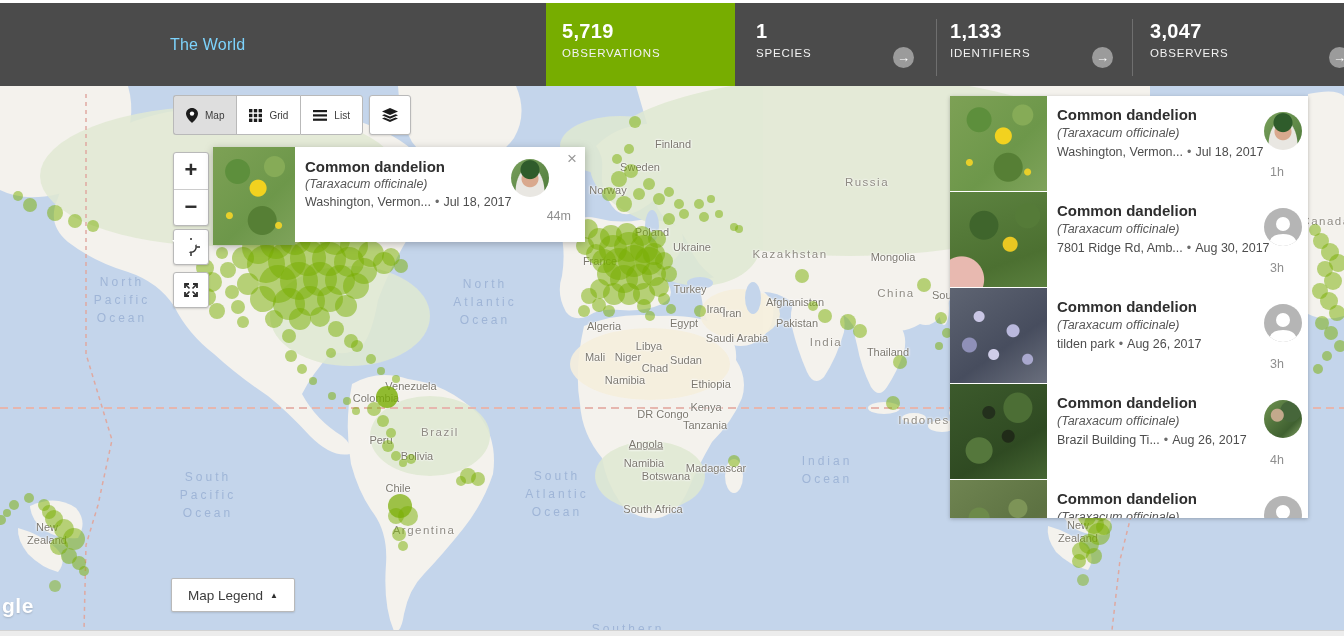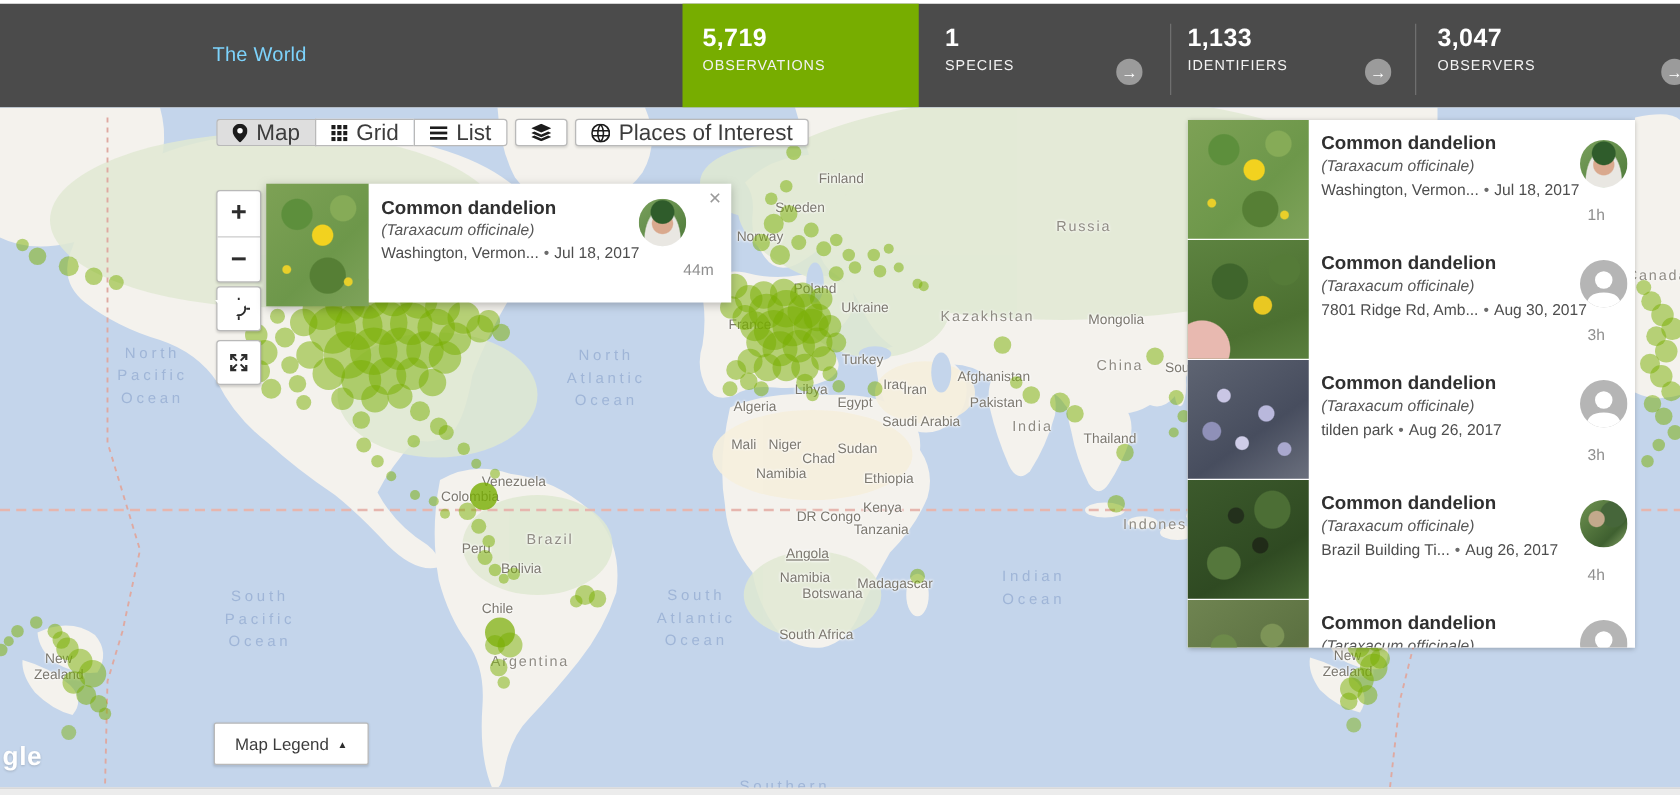--- a/index.html
+++ b/index.html
@@ -25,22 +25,22 @@
   .map-labels { position:absolute; left:0; top:0; width:100%; height:100%; z-index:2; pointer-events:none; }
   .map-label { position:absolute; transform:translate(-50%,-50%); white-space:pre; text-align:center; }
   .map-label.c { font-size:11px; color:#7c786f; text-shadow:0 0 2px #fff,0 0 2px #fff,0 0 3px #fff; line-height:13px; }
   .map-label.C { font-size:11.5px; color:#8f8b83; letter-spacing:1.5px; text-shadow:0 0 2px #fff,0 0 3px #fff; }
   .map-label.o { font-size:12px; color:#9fb5d7; letter-spacing:3px; line-height:18px; }
   .map-label.left-anchor { transform:translate(0,-50%); text-align:left; }
   svg.dots { z-index:3; }
 
   
   .toolbar { position:absolute; left:173px; top:9px; z-index:6; display:flex; align-items:flex-start; }
-  .btn { background:#fff; border:1px solid #b9b9b9; height:22px; display:flex; align-items:center;
-    padding:0 12px; font-size:18px; color:#3c3c3c; cursor:pointer; box-shadow:0 1px 2px rgba(0,0,0,.12); }
+  .btn { background:#fff; border:1px solid #b9b9b9; height:40px; display:flex; align-items:center;
+    padding:0 12px; font-size:10px; color:#3c3c3c; cursor:pointer; box-shadow:0 1px 2px rgba(0,0,0,.12); }
   .btn svg { margin-right:7px; }
   .btn-group { display:flex; }
   .btn-group .btn { border-radius:0; border-right-width:0; box-shadow:none; }
   .btn-group .btn:first-child { border-radius:3px 0 0 3px; }
   .btn-group .btn:last-child { border-radius:0 3px 3px 0; border-right-width:1px; }
   .btn.active { background:#dedede; }
   .btn.solo { border-radius:3px; margin-left:6px; }
   .btn.icon-only svg { margin-right:0; }
 
   
@@ -232,21 +232,21 @@
       <div class="map-label c" style="left: 732px; top: 227px;">Iran</div>
       <div class="map-label c" style="left: 795px; top: 216px;">Afghanistan</div>
       <div class="map-label c" style="left: 797px; top: 237px;">Pakistan</div>
       <div class="map-label C" style="left: 826px; top: 256px;">India</div>
       <div class="map-label C" style="left: 896px; top: 207px;">China</div>
       <div class="map-label c" style="left: 888px; top: 266px;">Thailand</div>
       <div class="map-label c left-anchor" style="left: 932px; top: 209px;">South Korea</div>
       <div class="map-label c" style="left: 737px; top: 252px;">Saudi Arabia</div>
       <div class="map-label c" style="left: 684px; top: 237px;">Egypt</div>
       <div class="map-label c" style="left: 604px; top: 240px;">Algeria</div>
-      <div class="map-label c" style="left: 649px; top: 227px;">Libya</div>
+      <div class="map-label c" style="left: 649px; top: 260px;">Libya</div>
       <div class="map-label c" style="left: 595px; top: 271px;">Mali</div>
       <div class="map-label c" style="left: 628px; top: 271px;">Niger</div>
       <div class="map-label c" style="left: 655px; top: 282px;">Chad</div>
       <div class="map-label c" style="left: 686px; top: 274px;">Sudan</div>
       <div class="map-label c" style="left: 625px; top: 294px;">Namibia</div>
       <div class="map-label c" style="left: 711px; top: 298px;">Ethiopia</div>
       <div class="map-label c" style="left: 706px; top: 321px;">Kenya</div>
       <div class="map-label c" style="left: 663px; top: 328px; text-align: center;">DR Congo</div>
       <div class="map-label c" style="left: 705px; top: 339px;">Tanzania</div>
       <div class="map-label c" style="left: 646px; top: 358px; text-decoration: underline;">Angola</div>
@@ -509,27 +509,20 @@
     </div>
     <div class="btn solo icon-only">
       <svg width="16" height="14" viewBox="0 0 16 14">
           <g fill="#1c1c1c">
             <path d="M8 0 L16 3.5 L8 7 L0 3.5 Z"></path>
             <path d="M2.5 6.2 L0 7.3 L8 10.8 L16 7.3 L13.5 6.2 L8 8.6 Z"></path>
             <path d="M2.5 9.4 L0 10.5 L8 14 L16 10.5 L13.5 9.4 L8 11.8 Z"></path>
           </g>
         </svg>
     </div>
-    <div class="btn solo">
-      <svg width="15" height="15" viewBox="0 0 15 15">
-          <circle cx="7.5" cy="7.5" r="7" fill="none" stroke="#1c1c1c" stroke-width="1.4"></circle>
-          <path d="M7.5.5 C4.5 4 4.5 11 7.5 14.5 M7.5.5 C10.5 4 10.5 11 7.5 14.5 M.8 5.5 H14.2 M.8 9.5 H14.2" stroke="#1c1c1c" stroke-width="1.2" fill="none"></path>
-        </svg>
-      <span>Places of Interest</span>
-    </div>
   </div>
 
   <div class="zoom-stack">
     <div class="zoom-btn">+</div>
     <div class="zoom-btn">−</div>
   </div>
   <div class="sq-btn" style="top:143px;">
     <svg width="18" height="18" viewBox="0 0 18 18">
         <circle cx="9" cy="9" r="5.2" fill="none" stroke="#2d2d2d" stroke-width="1.5"></circle>
         <circle cx="9" cy="9" r="1.8" fill="#2d2d2d"></circle>

